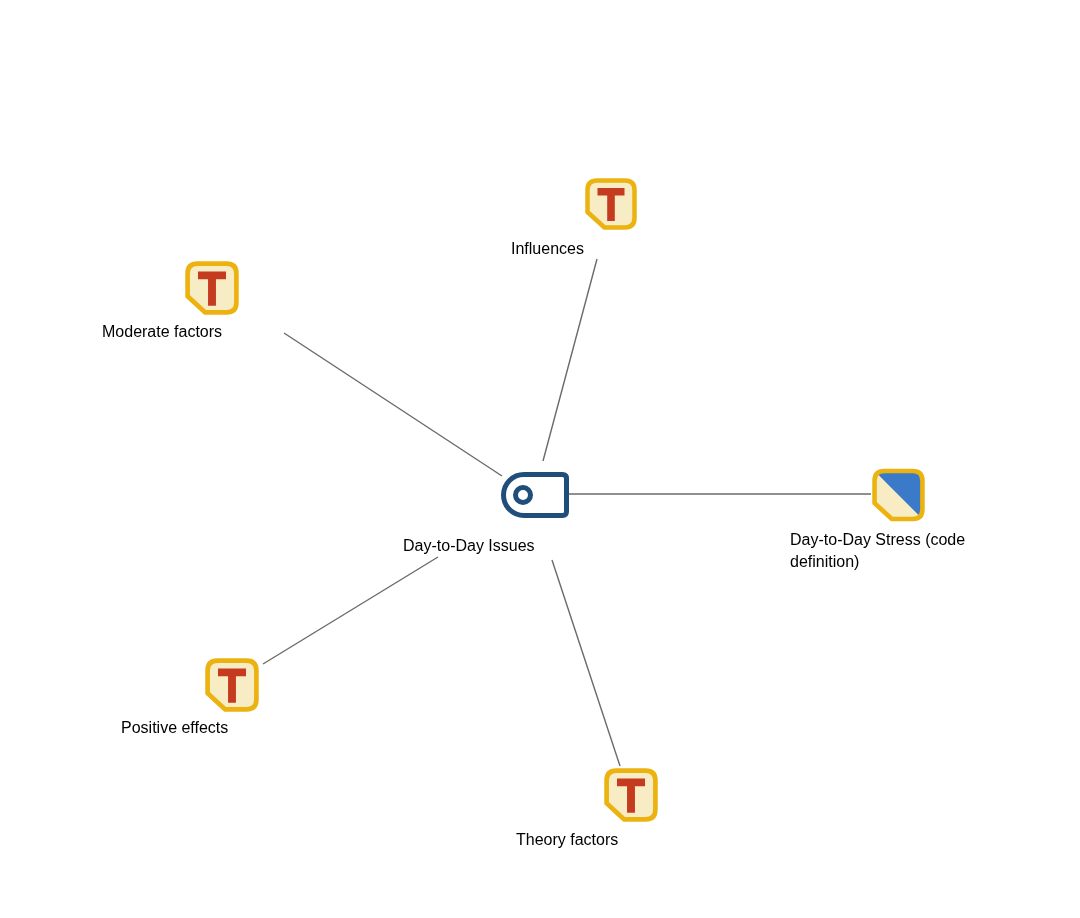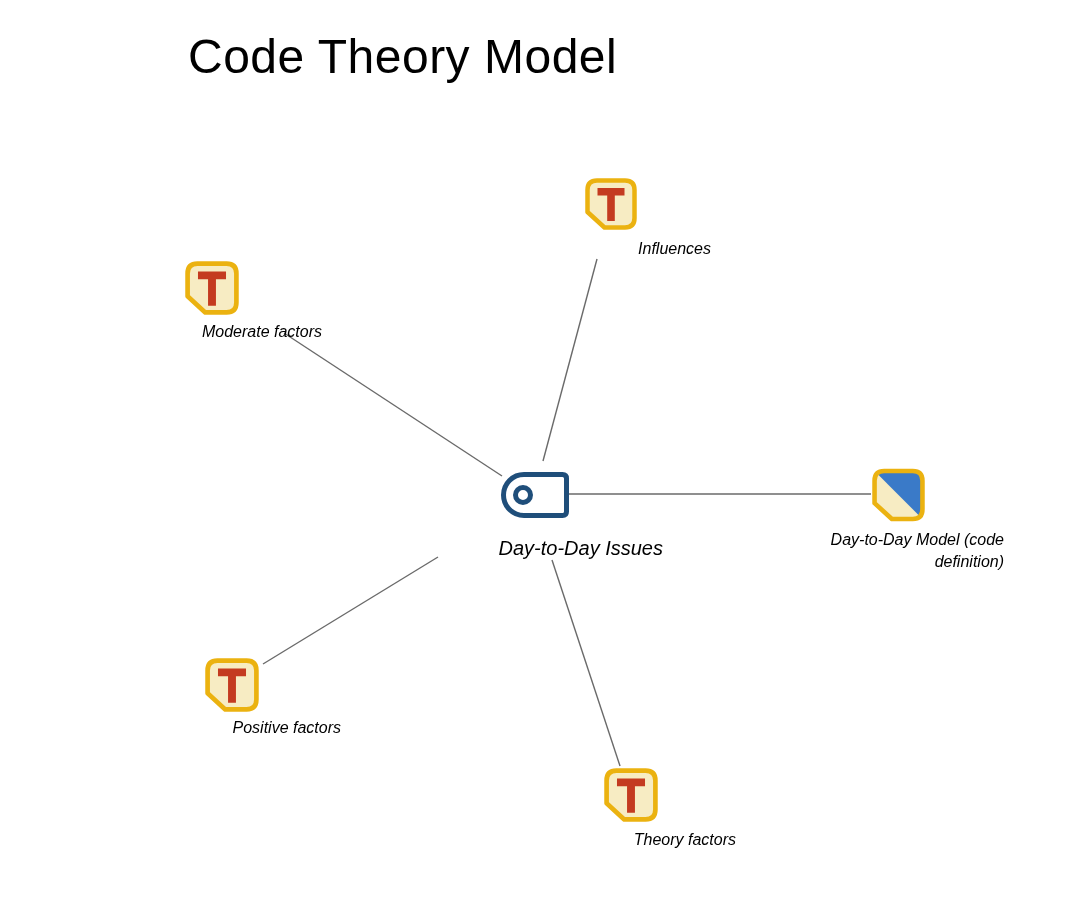--- a/index.html
+++ b/index.html
@@ -24,42 +24,40 @@
     font-size: 48px;
     line-height: 1.1;
     color: #000000;
     letter-spacing: 0.5px;
     white-space: nowrap;
   }
   .node { position: absolute; }
   .node-icon { position: absolute; cursor: pointer; }
   .node-label {
     position: absolute;
-    text-align: right;
+    text-align: left;
     color: #000000;
     font-size: 16px;
     line-height: 1.35;
-    font-style: italic;
   }
-  .central-label { font-size: 20px; }
+  .central-label { font-size: 16px; }
 </style>
 </head>
 <body>
 
 <div id="canvas">
 
   <svg id="edge-layer">
     <line x1="284" y1="333" x2="502" y2="476" stroke-width="1.4" stroke="#6A6A6A"></line>
     <line x1="597" y1="259" x2="543" y2="461" stroke-width="1.4" stroke="#6A6A6A"></line>
     <line x1="569" y1="494" x2="871" y2="494" stroke-width="1.4" stroke="#6A6A6A"></line>
     <line x1="438" y1="557" x2="263" y2="664" stroke-width="1.4" stroke="#6A6A6A"></line>
     <line x1="552" y1="560" x2="620" y2="766" stroke-width="1.4" stroke="#6A6A6A"></line>
   </svg>
 
-  <div class="page-title">Code Theory Model</div>
 
   <div class="node">
     <svg class="node-icon" style="left:585px; top:178px;" width="52" height="52" viewBox="0 0 52 52">
       <path d="M12 2.5 H40 Q49.5 2.5 49.5 12 V40 Q49.5 49.5 40 49.5 H19.5 L2.5 34 V12 Q2.5 2.5 12 2.5 Z" stroke-width="4.5" stroke-linejoin="round" fill="#F7ECC3" stroke="#EBB210"></path>
       <path d="M12.5 10 H39.5 V17.5 H29.8 V43 H22.2 V17.5 H12.5 Z" fill="#C43B20"></path>
     </svg>
     <div class="node-label" style="left:511px; top:238px; width:200px;">Influences</div>
   </div>
 
   <div class="node">
@@ -82,29 +80,29 @@
     <svg class="node-icon" style="left:872px; top:468px;" width="53" height="54" viewBox="0 0 52 52">
       <defs>
         <clipPath id="memo-clip">
           <path d="M12 2.5 H40 Q49.5 2.5 49.5 12 V40 Q49.5 49.5 40 49.5 H19.5 L2.5 34 V12 Q2.5 2.5 12 2.5 Z"></path>
         </clipPath>
       </defs>
       <path d="M12 2.5 H40 Q49.5 2.5 49.5 12 V40 Q49.5 49.5 40 49.5 H19.5 L2.5 34 V12 Q2.5 2.5 12 2.5 Z" fill="#F7ECC3"></path>
       <polygon points="2.5,2.5 49.5,2.5 49.5,49.5" clip-path="url(#memo-clip)" fill="#3A7AC8"></polygon>
       <path d="M12 2.5 H40 Q49.5 2.5 49.5 12 V40 Q49.5 49.5 40 49.5 H19.5 L2.5 34 V12 Q2.5 2.5 12 2.5 Z" fill="none" stroke-width="4.5" stroke-linejoin="round" stroke="#EBB210"></path>
     </svg>
-    <div class="node-label" style="left:790px; top:529px; width:214px;">Day-to-Day Model  (code definition)</div>
+    <div class="node-label" style="left:790px; top:529px; width:214px;">Day-to-Day Stress  (code definition)</div>
   </div>
 
   <div class="node">
     <svg class="node-icon" style="left:205px; top:658px;" width="54" height="54" viewBox="0 0 52 52">
       <path d="M12 2.5 H40 Q49.5 2.5 49.5 12 V40 Q49.5 49.5 40 49.5 H19.5 L2.5 34 V12 Q2.5 2.5 12 2.5 Z" stroke-width="4.5" stroke-linejoin="round" fill="#F7ECC3" stroke="#EBB210"></path>
       <path d="M12.5 10 H39.5 V17.5 H29.8 V43 H22.2 V17.5 H12.5 Z" fill="#C43B20"></path>
     </svg>
-    <div class="node-label" style="left:121px; top:717px; width:220px;">Positive factors</div>
+    <div class="node-label" style="left:121px; top:717px; width:220px;">Positive effects</div>
   </div>
 
   <div class="node">
     <svg class="node-icon" style="left:604px; top:768px;" width="54" height="54" viewBox="0 0 52 52">
       <path d="M12 2.5 H40 Q49.5 2.5 49.5 12 V40 Q49.5 49.5 40 49.5 H19.5 L2.5 34 V12 Q2.5 2.5 12 2.5 Z" stroke-width="4.5" stroke-linejoin="round" fill="#F7ECC3" stroke="#EBB210"></path>
       <path d="M12.5 10 H39.5 V17.5 H29.8 V43 H22.2 V17.5 H12.5 Z" fill="#C43B20"></path>
     </svg>
     <div class="node-label" style="left:516px; top:829px; width:220px;">Theory factors</div>
   </div>
 

